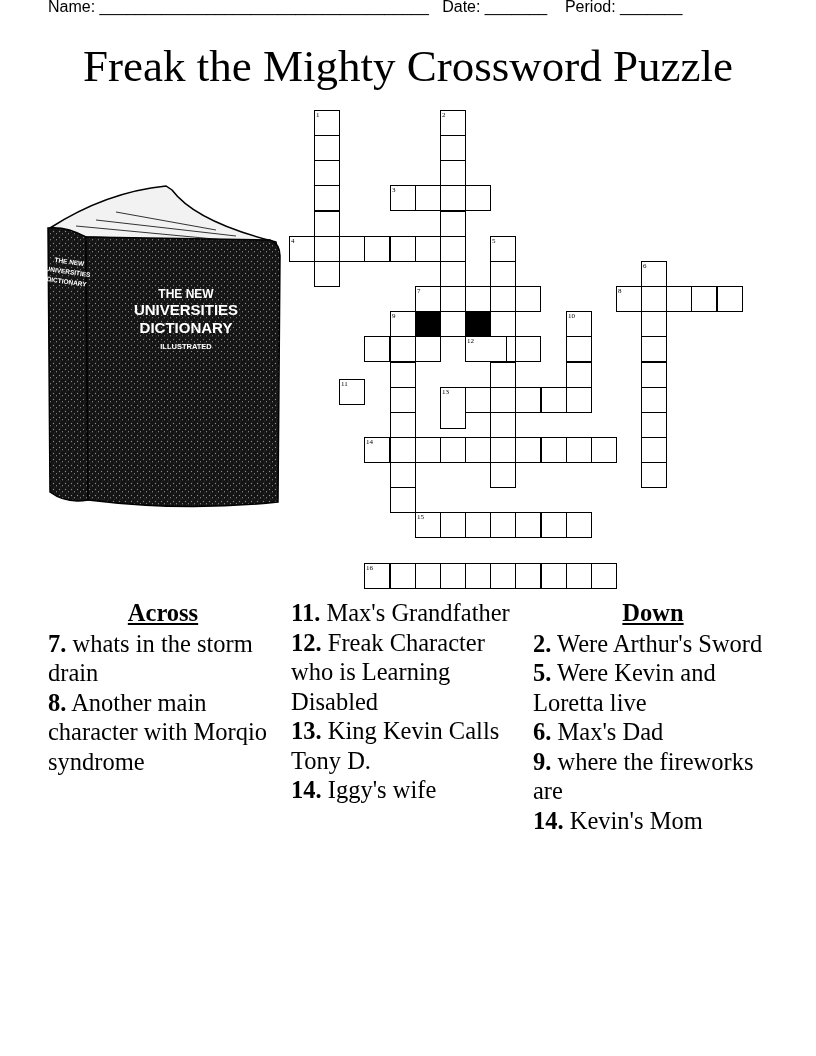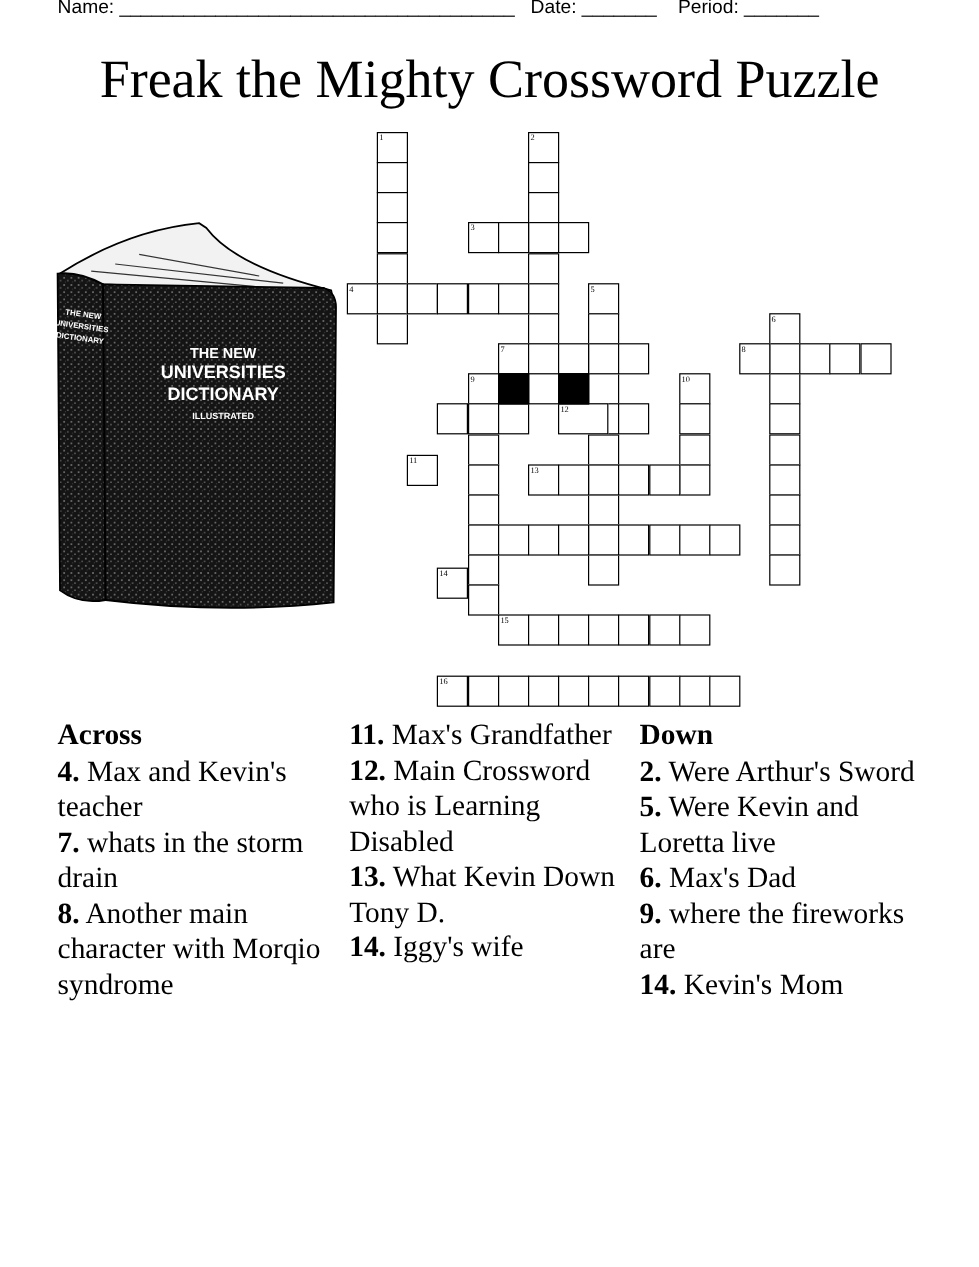--- a/index.html
+++ b/index.html
@@ -19,21 +19,21 @@
   .cell {
     position: absolute; width: 25px; height: 25px; box-sizing: border-box;
     border: 1.3px solid #000; background: #fff;
   }
   .cell.black { background: #000; }
   .cell .num {
     position: absolute; top: 0px; left: 1px; font-family: "Liberation Serif", serif;
     font-size: 7px; line-height: 8px; color: #000;
   }
   .clues { position: absolute; top: 598px; font-family: "Liberation Serif", serif; font-size: 24.5px; line-height: 29.5px; }
-  .clues .heading { font-weight: bold; margin-bottom: 1px; }
+  .clues .heading { font-weight: bold; text-decoration: underline; margin-bottom: 1px; text-align: center; }
   .clue-num { font-weight: bold; }
   .col-a { left: 48px; width: 230px; }
   .col-b { left: 291px; width: 232px; }
   .col-c { left: 533px; width: 240px; }
 </style>
 </head>
 <body>
 
 <div class="header-line"><span>Name: </span><span>_____________________________________</span>   <span>Date: </span><span>_______</span>    <span>Period: </span><span>_______</span></div>
 
@@ -152,27 +152,27 @@
     <div class="cell" style="left: 566px; top: 387px; width: 26px; height: 26px;"></div>
     <div class="cell" style="left: 339px; top: 336px; width: 26px; height: 26px; margin-top: 43px;">
       <span class="num">11</span>
     </div>
     <div class="cell" style="left: 364px; top: 336px; width: 26px; height: 26px;"></div>
     <div class="cell" style="left: 415px; top: 336px; width: 26px; height: 26px;"></div>
     <div class="cell" style="left: 465px; top: 336px; width: 42px; height: 26px;">
       <span class="num">12</span>
     </div>
     <div class="cell" style="left: 515px; top: 336px; width: 26px; height: 26px;"></div>
-    <div class="cell" style="left: 440px; top: 387px; width: 26px; height: 26px; text-decoration: underline;">
+    <div class="cell" style="left: 440px; top: 387px; width: 26px; height: 42px; text-decoration: underline;">
       <span class="num">13</span>
     </div>
     <div class="cell" style="left: 465px; top: 387px; width: 26px; height: 26px;"></div>
     <div class="cell" style="left: 515px; top: 387px; width: 26px; height: 26px;"></div>
     <div class="cell" style="left: 541px; top: 387px; width: 26px; height: 26px;"></div>
-    <div class="cell" style="left: 364px; top: 437px; width: 26px; height: 26px; margin-top: 36px;">
+    <div class="cell" style="left: 364px; top: 437px; width: 26px; height: 26px;">
       <span class="num">14</span>
     </div>
     <div class="cell" style="left: 415px; top: 437px; width: 26px; height: 26px;"></div>
     <div class="cell" style="left: 440px; top: 437px; width: 26px; height: 26px;"></div>
     <div class="cell" style="left: 465px; top: 437px; width: 26px; height: 26px;"></div>
     <div class="cell" style="left: 515px; top: 437px; width: 26px; height: 26px;"></div>
     <div class="cell" style="left: 541px; top: 437px; width: 26px; height: 26px;"></div>
     <div class="cell" style="left: 566px; top: 437px; width: 26px; height: 26px;"></div>
     <div class="cell" style="left: 591px; top: 437px; width: 26px; height: 26px;"></div>
     <div class="cell" style="left: 415px; top: 512px; width: 26px; height: 26px;">
@@ -196,29 +196,28 @@
     <div class="cell" style="left: 541px; top: 563px; width: 26px; height: 26px;"></div>
     <div class="cell" style="left: 566px; top: 563px; width: 26px; height: 26px;"></div>
     <div class="cell" style="left: 591px; top: 563px; width: 26px; height: 26px;"></div>
     <div class="cell" style="left: 440px; top: 311px; width: 26px; height: 26px;"></div>
     <div class="cell black" style="left: 415px; top: 311px; width: 26px; height: 26px;"></div>
     <div class="cell black" style="left: 465px; top: 311px; width: 26px; height: 26px;"></div>
   </div>
 
 <div class="clues col-a">
   <div class="heading">Across</div>
-  <div><span class="clue-num">4.</span> <span>Max and Kevin's teacher</span></div>
   <div><span class="clue-num">7.</span> <span>whats in the storm drain</span></div>
   <div><span class="clue-num">8.</span> <span>Another main character with Morqio syndrome</span></div>
 </div>
 
 <div class="clues col-b">
   <div><span class="clue-num">11.</span> <span>Max's Grandfather</span></div>
-  <div><span class="clue-num">12.</span> <span>Main Crossword who is Learning Disabled</span></div>
-  <div><span class="clue-num">13.</span> <span>What Kevin Down Tony D.</span></div>
+  <div><span class="clue-num">12.</span> <span>Freak Character who is Learning Disabled</span></div>
+  <div><span class="clue-num">13.</span> <span>King Kevin Calls Tony D.</span></div>
   <div><span class="clue-num">14.</span> <span>Iggy's wife</span></div>
 </div>
 
 <div class="clues col-c">
   <div class="heading">Down</div>
   <div><span class="clue-num">2.</span> <span>Were Arthur's Sword</span></div>
   <div><span class="clue-num">5.</span> <span>Were Kevin and Loretta live</span></div>
   <div><span class="clue-num">6.</span> <span>Max's Dad</span></div>
   <div><span class="clue-num">9.</span> <span>where the fireworks are</span></div>
   <div><span class="clue-num">14.</span> <span>Kevin's Mom</span></div>

